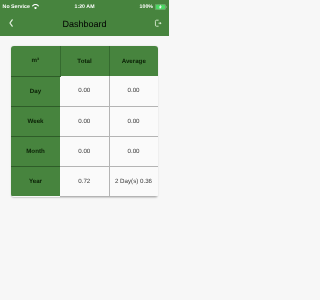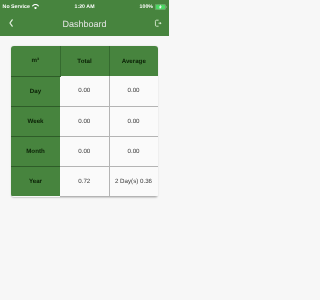--- a/index.html
+++ b/index.html
@@ -13,21 +13,21 @@
     text-rendering:geometricPrecision;
   }
   .statusbar {
     height:13px; background:#47843e; color:#fff;
     position:relative; font-size:5.2px; font-weight:bold; letter-spacing:0.05px;
   }
   .sb-left { position:absolute; left:2.6px; top:0; height:13px; display:flex; align-items:center; gap:1.6px;}
   .sb-mid { position:absolute; left:0; right:0; top:0; height:13px; display:flex; align-items:center; justify-content:center;}
   .sb-right { position:absolute; right:2.5px; top:0; height:13px; display:flex; align-items:center; gap:1.5px;}
   .navbar {
-    height:23px; background:#47843e; color:#e5e5e5; position:relative;
+    height:23px; background:#47843e; color:#000000; position:relative;
   }
   .nav-title { position:absolute; left:0; right:0; top:0; height:23px; display:flex; align-items:center; justify-content:center; font-size:9px; padding-bottom:1.5px; }
   .nav-back { position:absolute; left:9px; top:6px; width:4px; height:8px; }
   .nav-logout { position:absolute; left:153.6px; top:5.6px; width:8.4px; height:8.4px; }
   .table-wrap { position:absolute; left:11px; top:46px; width:147px;
                 border-radius:3px; overflow:hidden; box-shadow:0 0.5px 1.5px rgba(0,0,0,0.18); }
   table { border-collapse:collapse; width:147px; table-layout:fixed; }
   td, th { -webkit-font-smoothing:antialiased; }
   .table-wrap, .statusbar, .navbar { transform: translateZ(0); }
   th,td { height:30px; text-align:center; font-size:6px; vertical-align:middle; }

